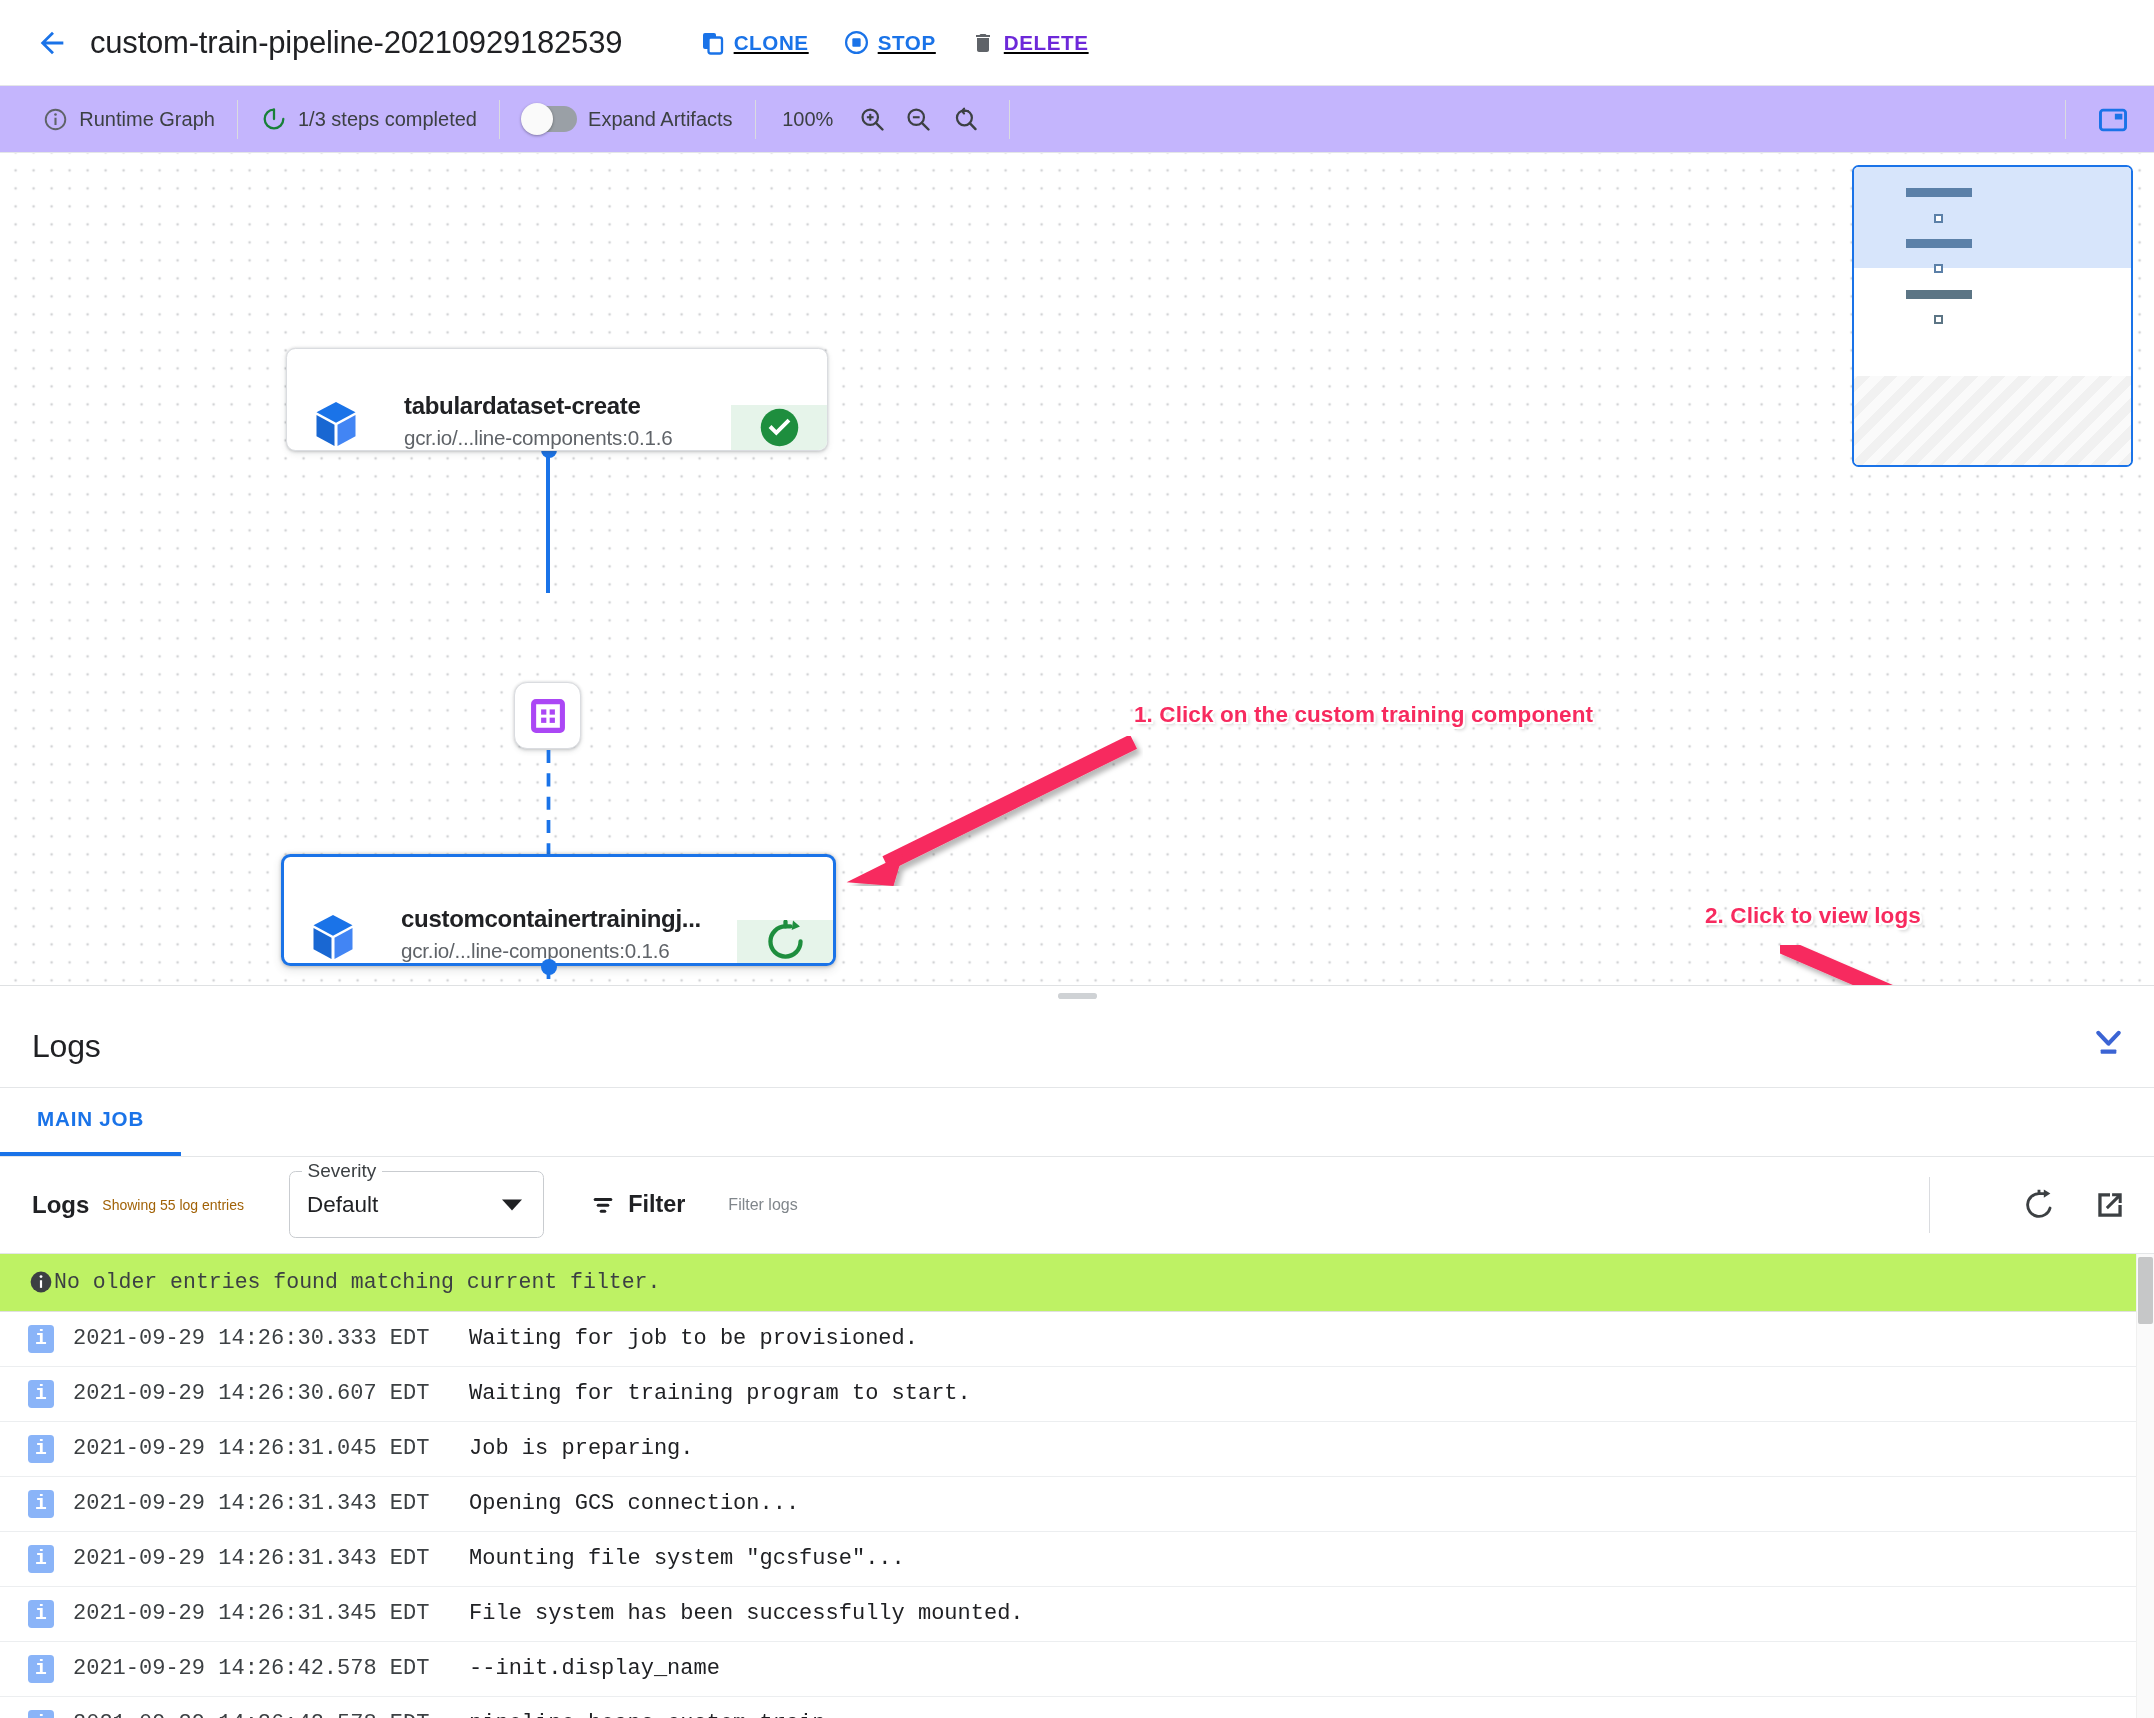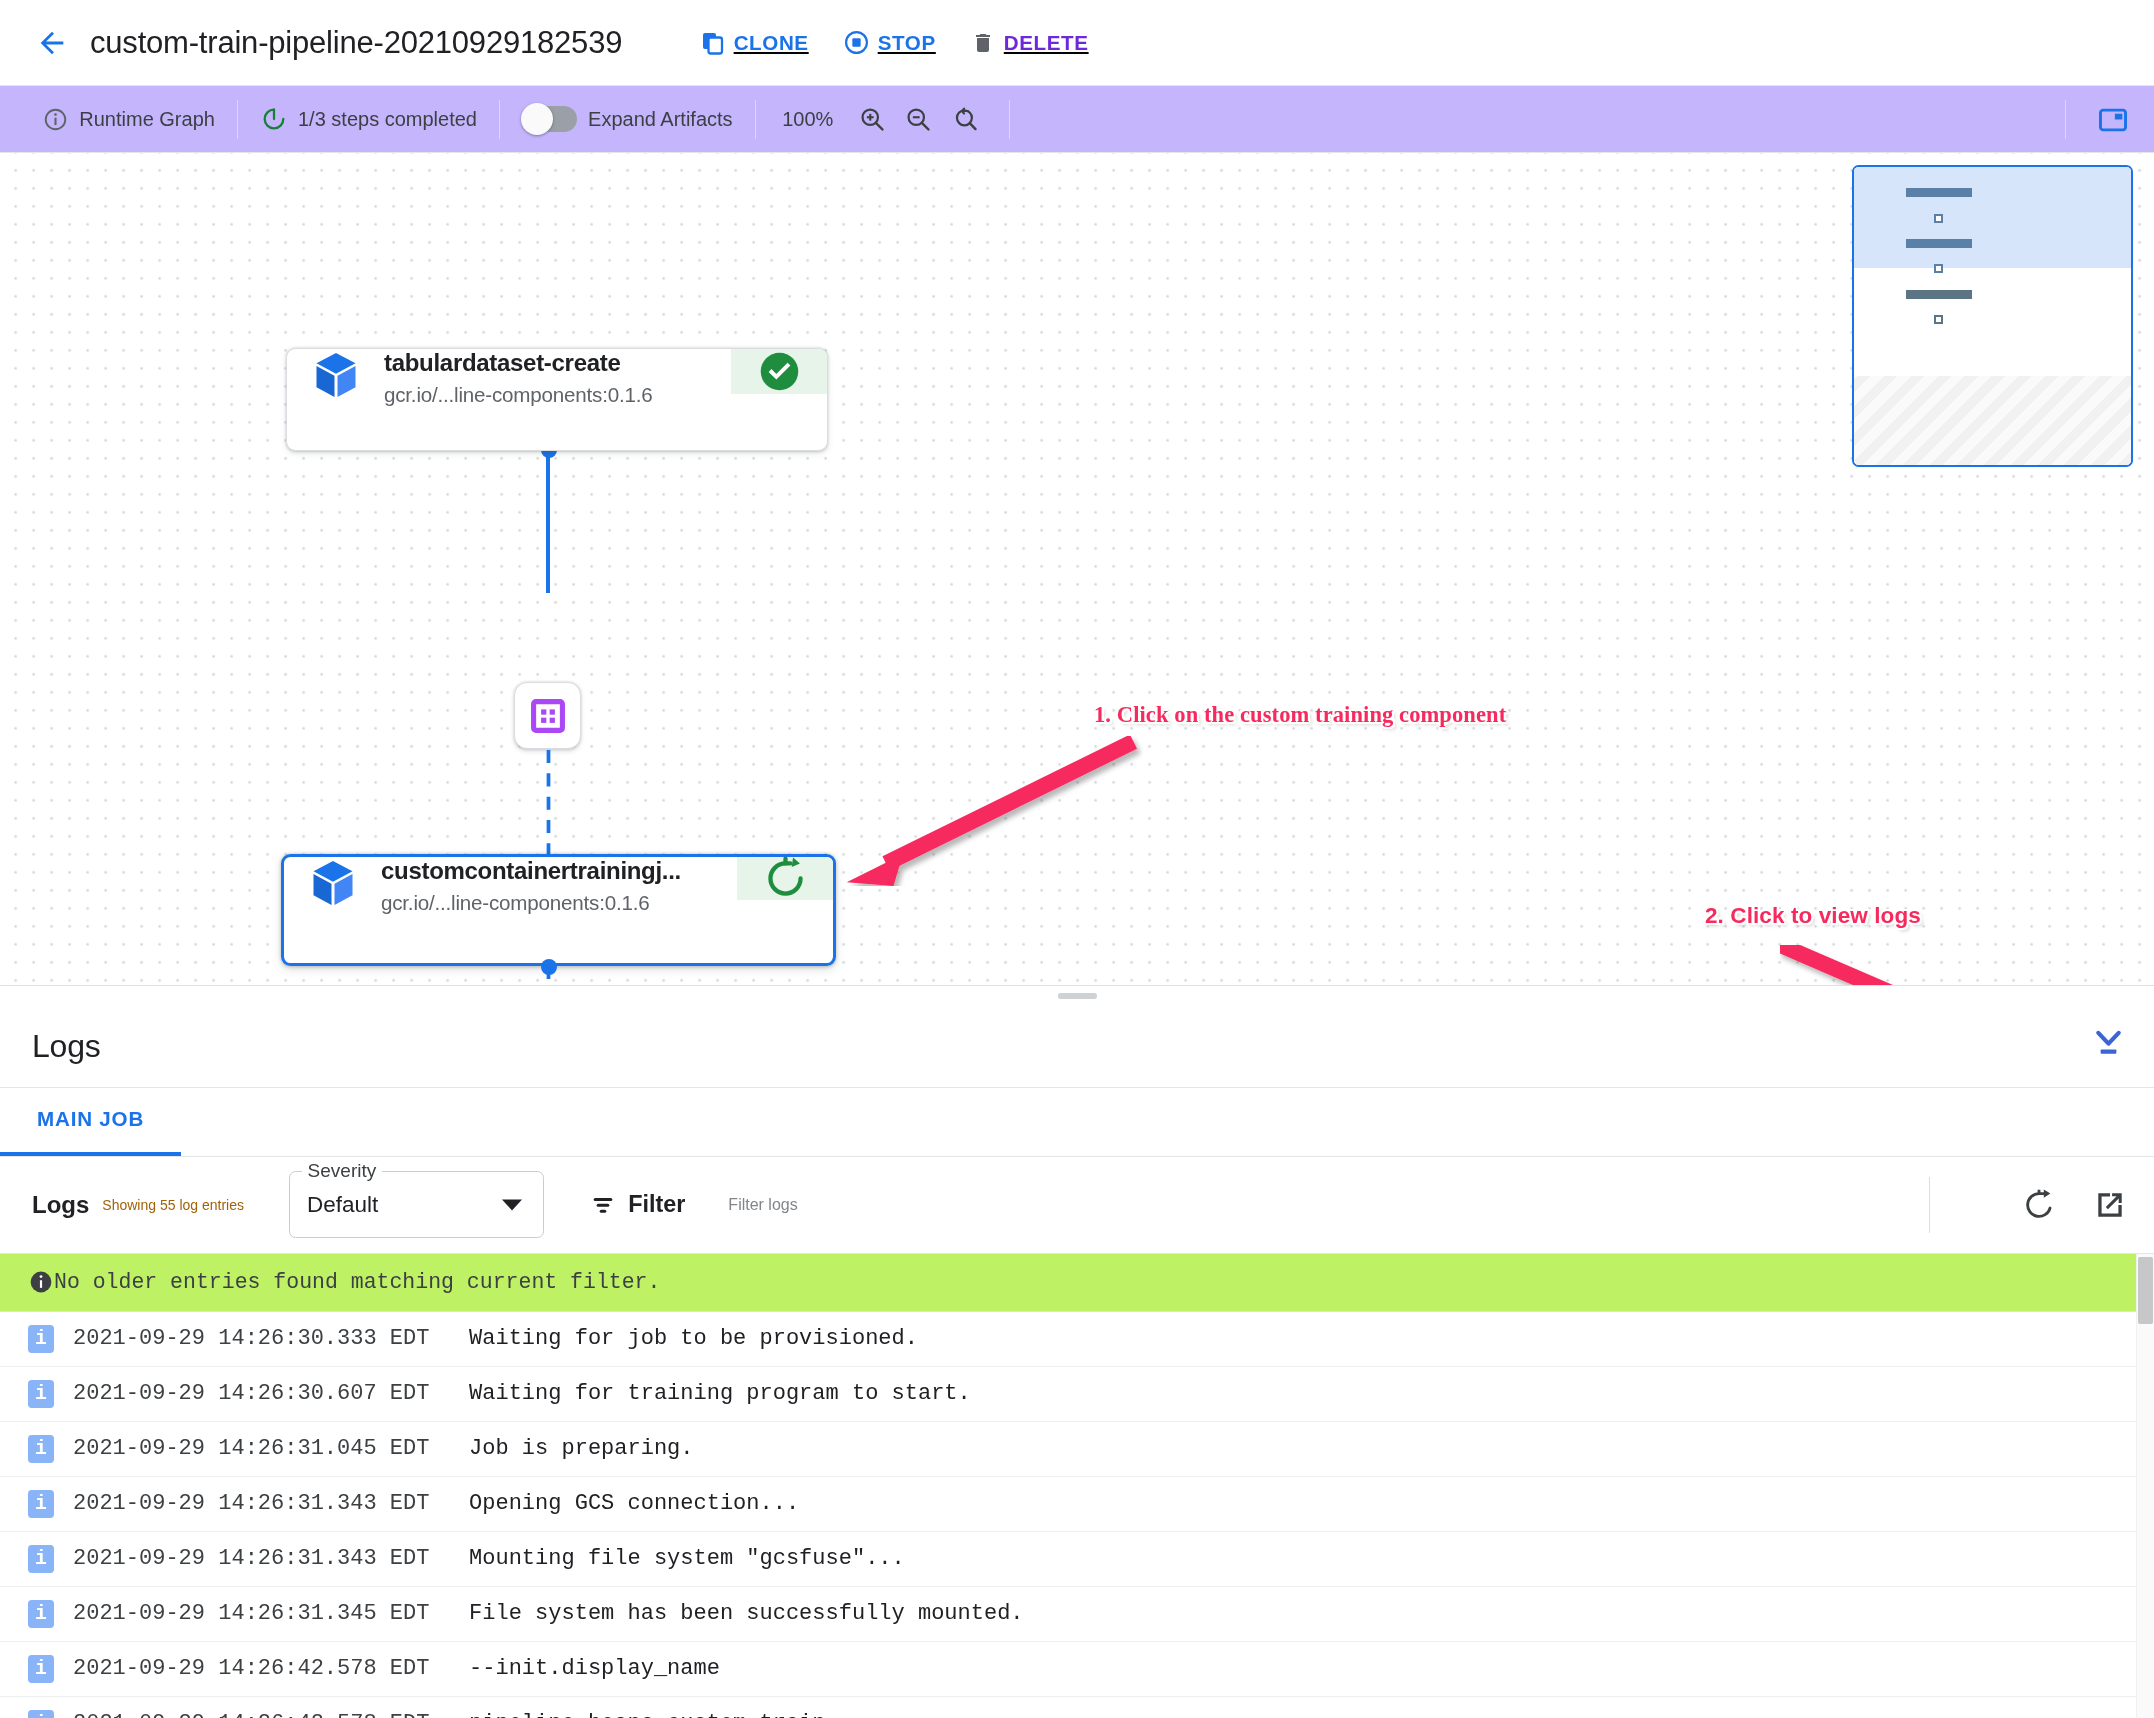--- a/index.html
+++ b/index.html
@@ -99,26 +99,27 @@
     background-color: #ffffff;
     background-image: radial-gradient(#d3d4d6 1.5px, transparent 1.6px);
     background-size: 18px 18px;
     background-position: 6.6px 8.4px;
     overflow: hidden;
   }
 
   .node {
     position: absolute;
     display: flex;
-    align-items: flex-start;
+    align-items: flex-end;
     background: #fff;
     border: 1.4px solid #dadce0;
     border-radius: 9.4px;
     box-shadow: 0 0.9px 2.8px rgba(60,64,67,0.24), 0 2.8px 6.6px rgba(60,64,67,0.10);
     overflow: hidden;
+    gap: 20px;
   }
   .node.selected {
     border: 3.7px solid #1a73e8;
     box-shadow: 0 0.9px 3.7px rgba(60,64,67,0.3), 0 3.7px 9.4px rgba(60,64,67,0.14);
   }
   .node-ico { width: 97px; display: flex; align-items: center; justify-content: center; flex: none; }
   .node-text { flex: 1; display: flex; flex-direction: column; justify-content: center; padding-right: 13px; }
   .node-title { font-size: 24px; color: #202124; font-weight: bold; letter-spacing: -0.3px; white-space: nowrap; }
   .node-sub { font-size: 20.6px; color: #5f6368; margin-top: 5.6px; white-space: nowrap; letter-spacing: -0.2px; }
   .node-status {
@@ -441,21 +442,21 @@
     <div class="mm-view"></div>
     <div class="mm-hatch"></div>
     <div class="mm-bar" style="top:20.6px;"></div>
     <div class="mm-sq" style="top:47px;"></div>
     <div class="mm-bar" style="top:72px;"></div>
     <div class="mm-sq" style="top:97px;"></div>
     <div class="mm-bar" style="top:123px; background:#5c7585;"></div>
     <div class="mm-sq" style="top:148px; border-color:#5c7585;"></div>
   </div>
 
-  <div class="anno" style="left:1094px; top:549px;font-family:Liberation Serif, serif;">1. Click on the custom training component</div>
+  <div class="anno" style="left:1134px; top:549px;">1. Click on the custom training component</div>
   <svg class="arrow-svg" style="left:824px; top:583px; width:319px; height:150px;" viewBox="0 0 340 160" width="319" height="150">
     <defs>
       <filter id="sh1" x="-30%" y="-30%" width="180%" height="180%">
         <feDropShadow dx="4" dy="5" stdDeviation="3" flood-color="#000" flood-opacity="0.28"></feDropShadow>
       </filter>
     </defs>
     <g filter="url(#sh1)">
       <path d="M330 6 L66 136" stroke="#f72a5e" stroke-width="17" stroke-linecap="butt"></path>
       <path d="M24 156 L84 126 L74 160 Z" fill="#f72a5e"></path>
     </g>

